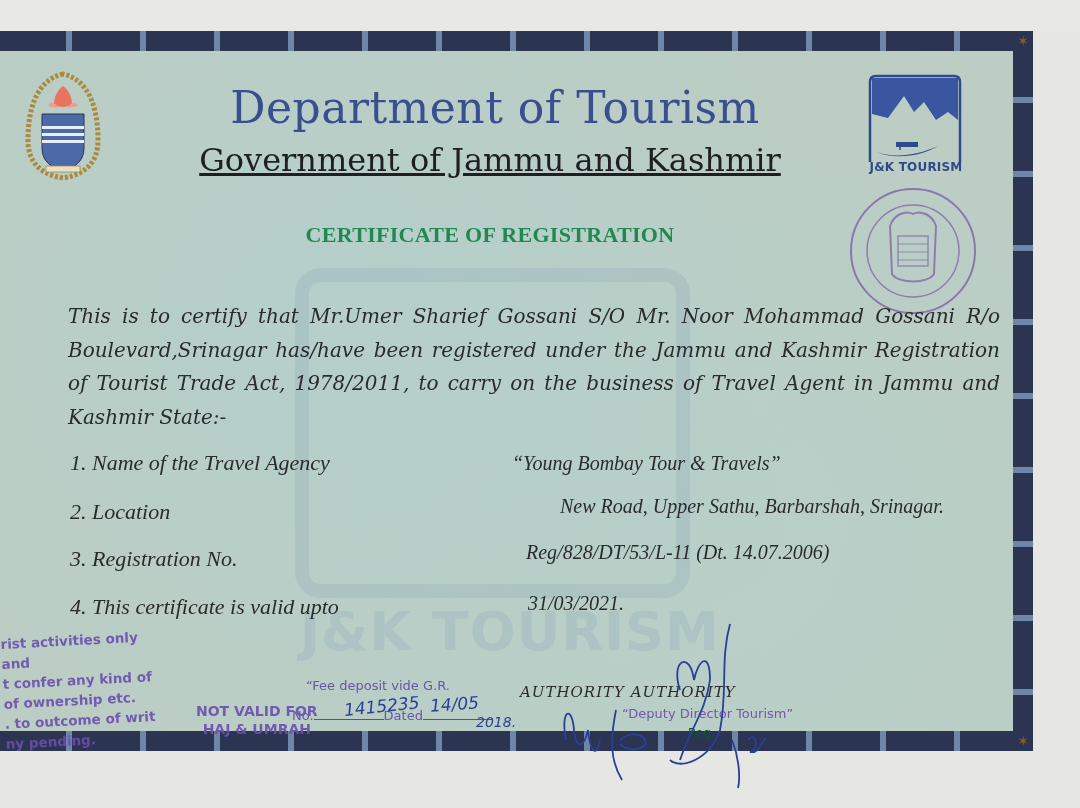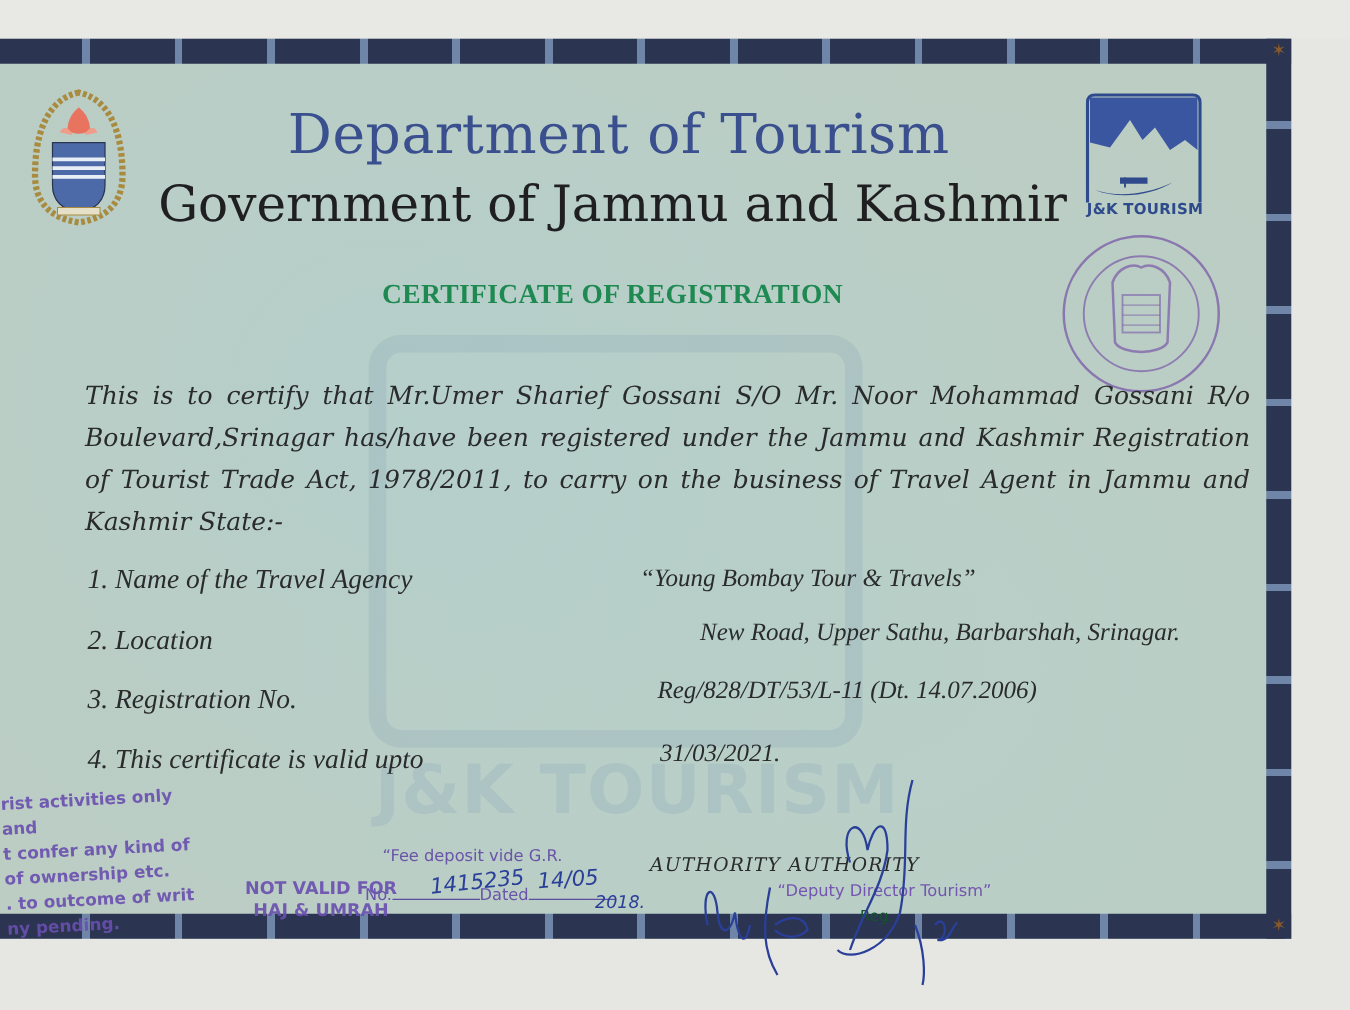--- a/index.html
+++ b/index.html
@@ -59,21 +59,21 @@
     font-family: "DejaVu Sans", sans-serif; font-weight: bold; font-size: 12px;
     color: #2e4a8c; letter-spacing: 0.2px;
   }
   .title-dept {
     position: absolute; left: 0; top: 82px; width: 980px; text-align: center;
     font-family: "DejaVu Serif", serif; font-size: 44px; color: #3a4f8e;
     letter-spacing: 0.5px; padding-left: 10px;
   }
   .title-gov {
     position: absolute; left: 0; top: 141px; width: 980px; text-align: center;
-    font-family: "DejaVu Serif", serif; font-size: 40px; color: #1f1f22;
+    font-family: "DejaVu Serif", serif; font-size: 32px; color: #1f1f22; text-decoration: underline;
   }
   .subtitle {
     position: absolute; left: 0; top: 222px; width: 980px; text-align: center;
     font-family: "Liberation Serif", serif; font-weight: bold; font-size: 22px;
     color: #1e8a52; letter-spacing: 0.3px;
   }
   .body-para {
     position: absolute; left: 68px; top: 300px; width: 932px;
     font-family: "DejaVu Serif", serif; font-style: italic;
     font-size: 20px; line-height: 33.5px; color: #2a2b2c;

